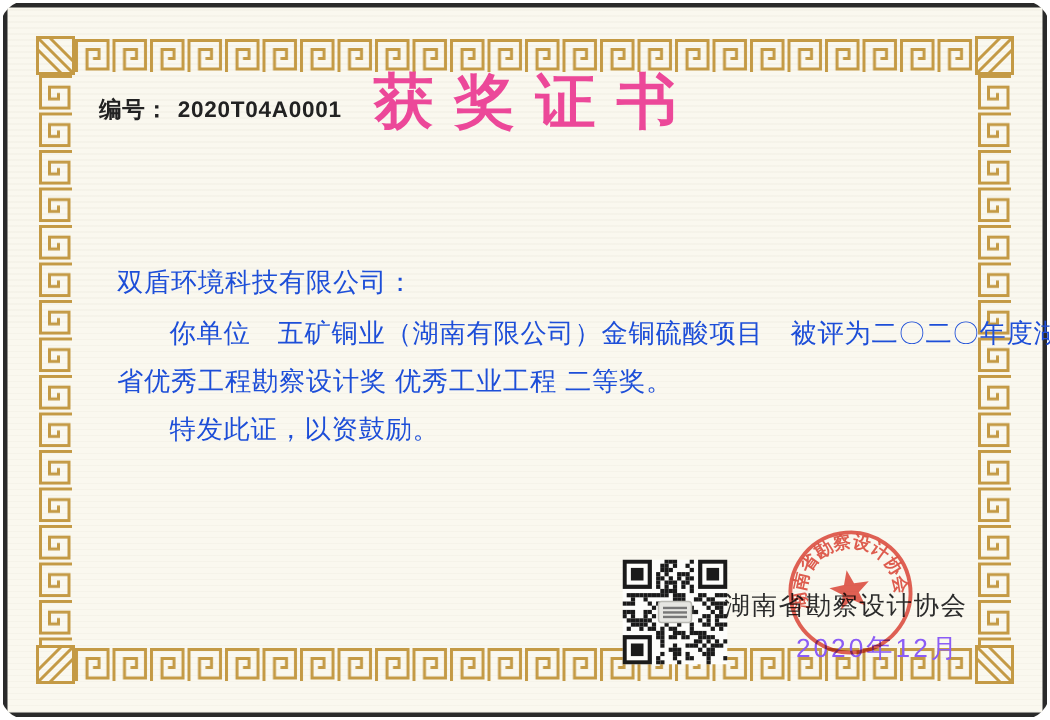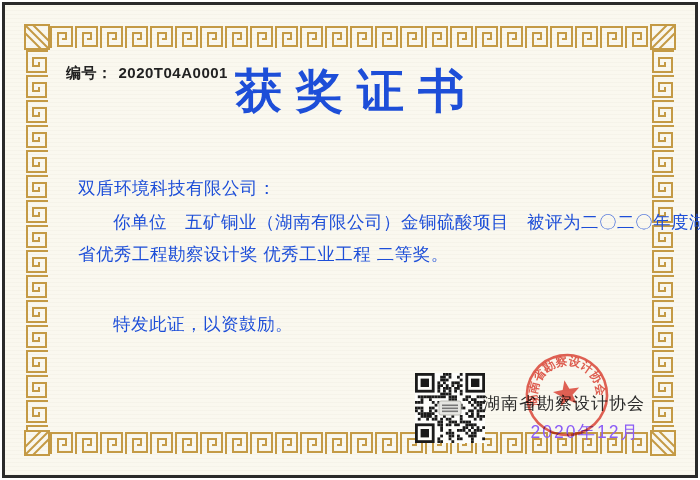--- a/index.html
+++ b/index.html
@@ -1,34 +1,34 @@
 <!DOCTYPE html>
 <html><head>
 <meta charset="utf-8">
 <style>
   html,body{margin:0;padding:0;background:#ffffff;}
   .stage{position:relative;width:700px;height:480px;overflow:hidden;
-         font-family:"Liberation Sans",sans-serif;background:#ffffff;}
+         font-family:"Liberation Sans",sans-serif;background:#ffffff;border-radius:19px;}
   .paper{position:absolute;inset:2px;border:3px solid #2a2a2a;
          background:
            repeating-linear-gradient(0deg, rgba(120,110,80,0.035) 0 1px, transparent 1px 4px),
            #faf8ef;}
   .border-svg{position:absolute;left:0;top:0;width:700px;height:480px;pointer-events:none;}
   .cert-no{position:absolute;left:66px;top:64px;font-size:15px;font-weight:bold;
            color:#222;letter-spacing:.5px;}
   .cert-no .num{margin-left:6px;}
-  .title{position:absolute;left:0;top:60px;width:100%;text-align:center;
-         font-size:47px;font-weight:900;color:#1d4ed8;letter-spacing:14px;
+  .title{position:absolute;left:0;top:40px;width:100%;text-align:center;
+         font-size:40px;font-weight:900;color:#ec4899;letter-spacing:14px;
          text-indent:14px;font-family:"Liberation Serif",serif;}
   .bodytext{position:absolute;color:#1d4ed8;font-size:17.5px;line-height:32px;
             letter-spacing:.5px;white-space:nowrap;}
   .recipient{left:78px;top:172px;}
   .line1{left:78px;top:206px;text-indent:2em;}
   .line2{left:78px;top:238px;text-align:center;}
-  .closing{left:78px;top:270px;text-indent:2em;margin-top:38px;}
+  .closing{left:78px;top:270px;text-indent:2em;}
   .qr{position:absolute;left:415px;top:373px;width:70px;height:70px;}
   .issuer{position:absolute;right:55px;top:392px;font-size:17px;color:#2b2b2b;
           letter-spacing:1px;}
   .date{position:absolute;right:60px;top:420px;font-size:17.5px;color:#8b5cf6;
         letter-spacing:2px;}
   .seal{position:absolute;left:507px;top:335px;width:120px;height:120px;
         mix-blend-mode:multiply;opacity:.88;}
 </style>
 </head>
 <body>

